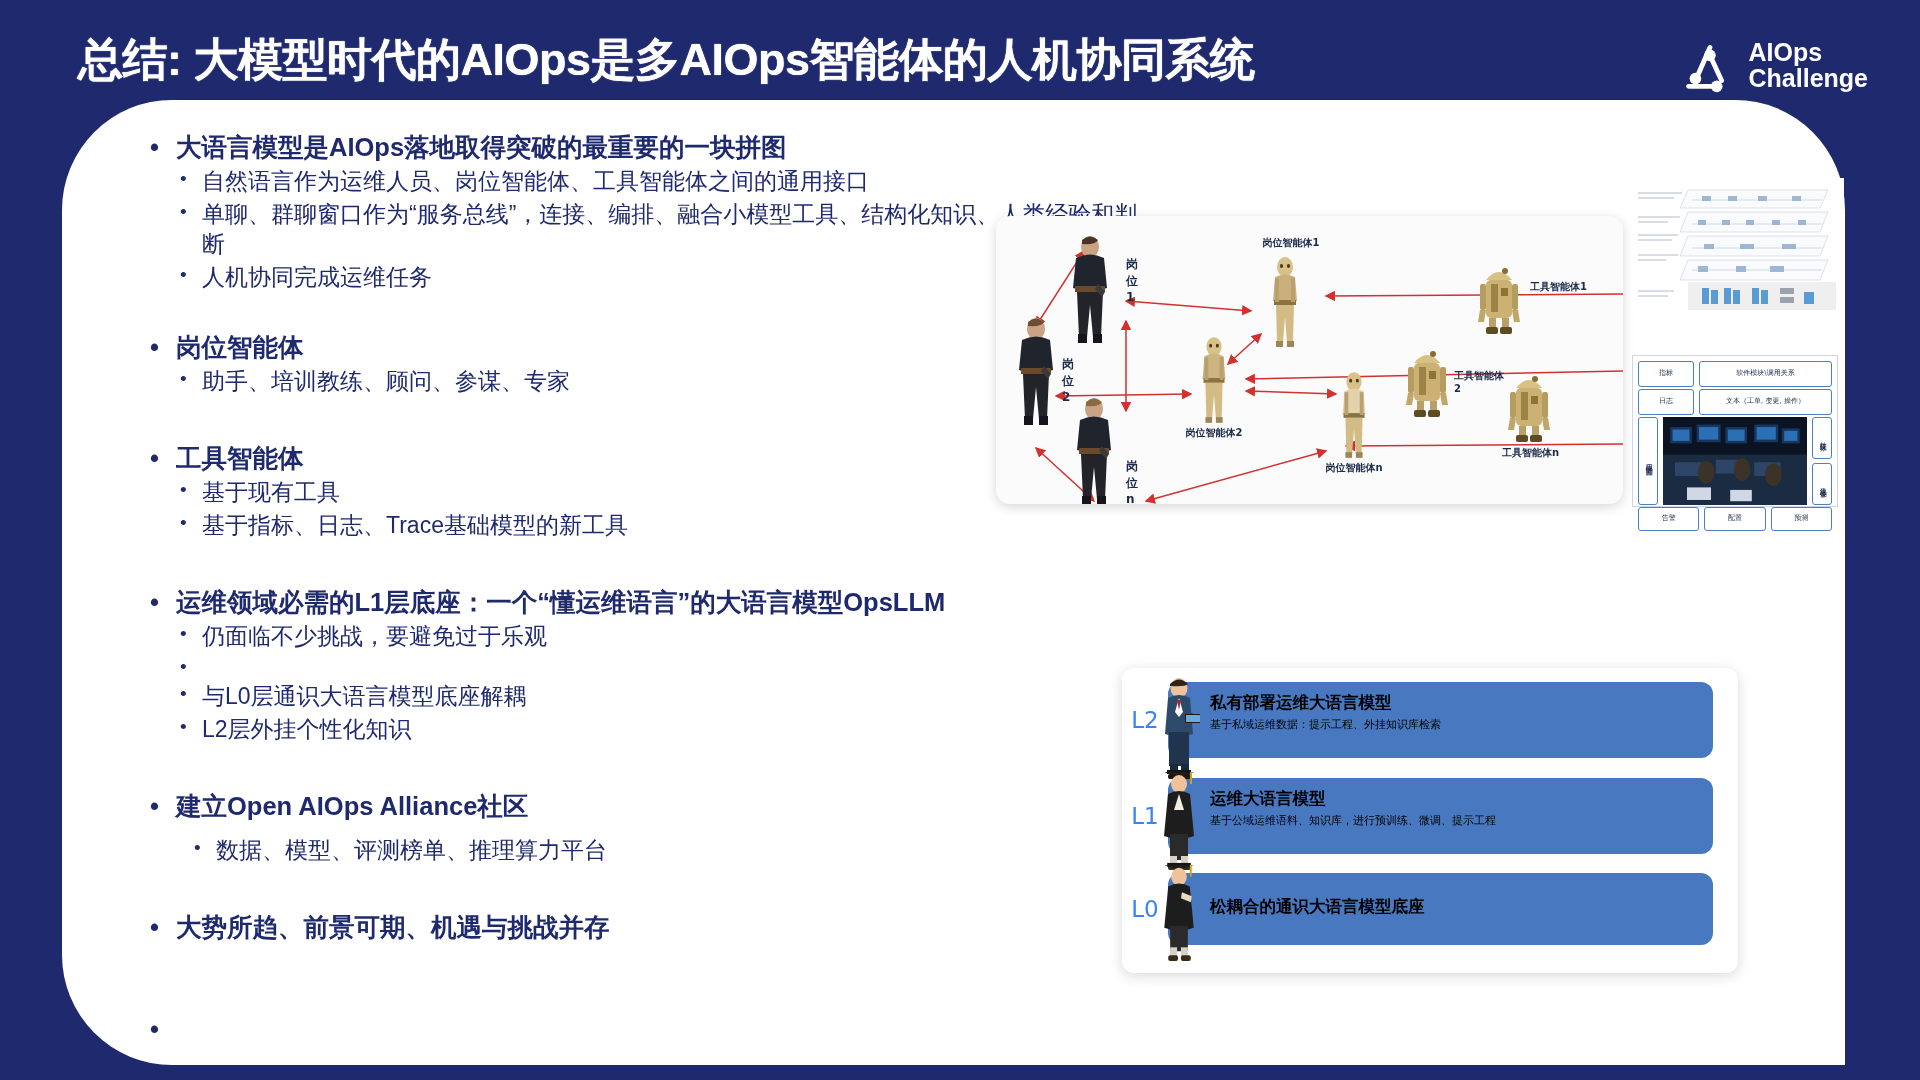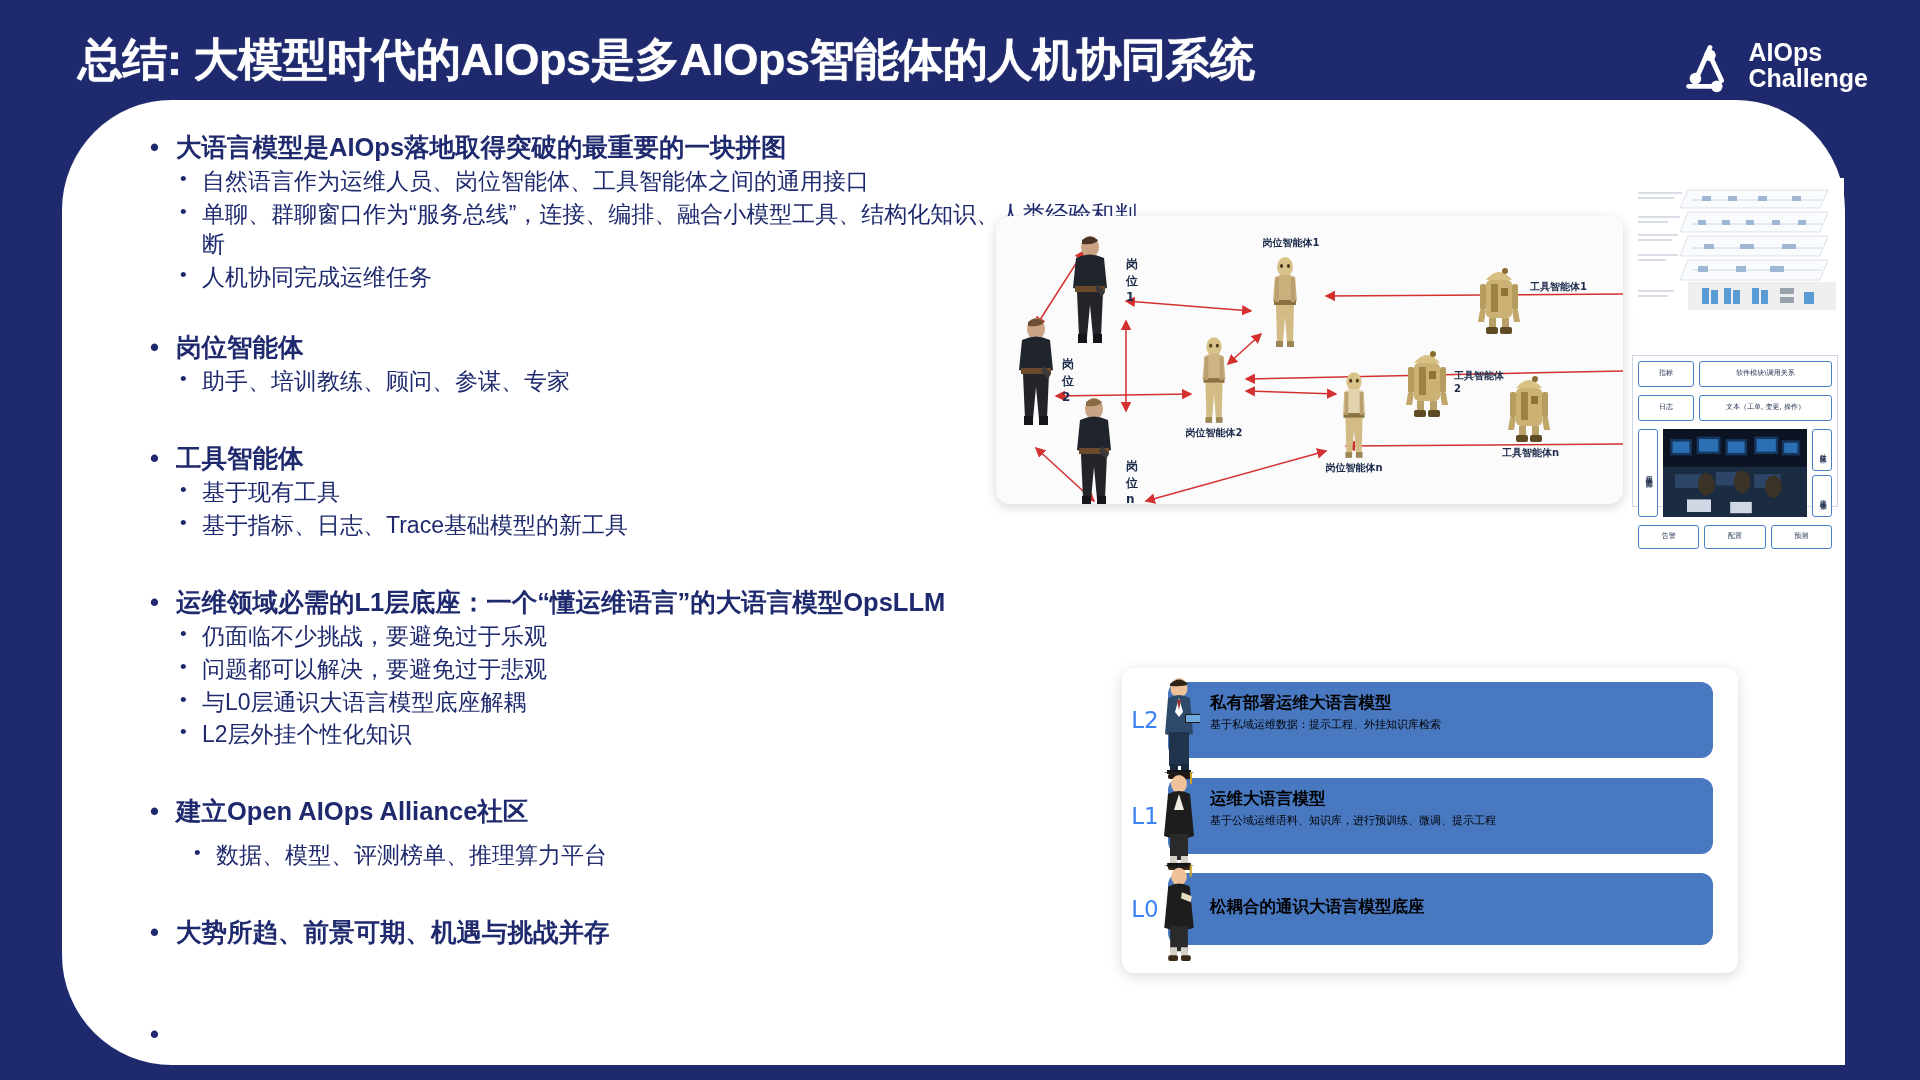--- a/index.html
+++ b/index.html
@@ -65,21 +65,21 @@
     font-family:"DejaVu Sans",sans-serif;
   }
   
   .thumb-arch{
     position:absolute;left:1632px;top:178px;width:212px;height:134px;
     background:#ffffff;overflow:hidden;
   }
   .thumb-ops{
     position:absolute;left:1632px;top:355px;width:206px;height:152px;
     background:#ffffff;border:1px solid #ccd6e6;box-sizing:border-box;
-    padding:5px;display:flex;flex-direction:column;gap:8px;
+    padding:5px;display:flex;flex-direction:column;gap:2px;
   }
   .ops-row{display:flex;gap:5px;}
   .ops-chip{
     border:1px solid #4a7fc1;border-radius:3px;background:#ffffff;
     color:#1b2a4a;font-size:7px;display:flex;align-items:center;
     justify-content:center;text-align:center;padding:2px 1px;
     font-family:"DejaVu Sans",sans-serif;line-height:1.1;
   }
   .ops-chip.v{
     writing-mode:vertical-rl;width:16px;letter-spacing:1px;
@@ -184,21 +184,20 @@
     <div class="b1">
       <span class="dot">•</span>
       <span>运维领域必需的L1层底座：一个“懂运维语言”的大语言模型OpsLLM</span>
     </div>
     <div class="b2">
       <span class="dot">•</span>
       <span>仍面临不少挑战，要避免过于乐观</span>
     </div>
     <div class="b2">
       <span class="dot">•</span>
-      <span>问题都可以解决，要避免过于悲观</span>
     </div>
     <div class="b2">
       <span class="dot">•</span>
       <span>与L0层通识大语言模型底座解耦</span>
     </div>
     <div class="b2">
       <span class="dot">•</span>
       <span>L2层外挂个性化知识</span>
     </div>
 

